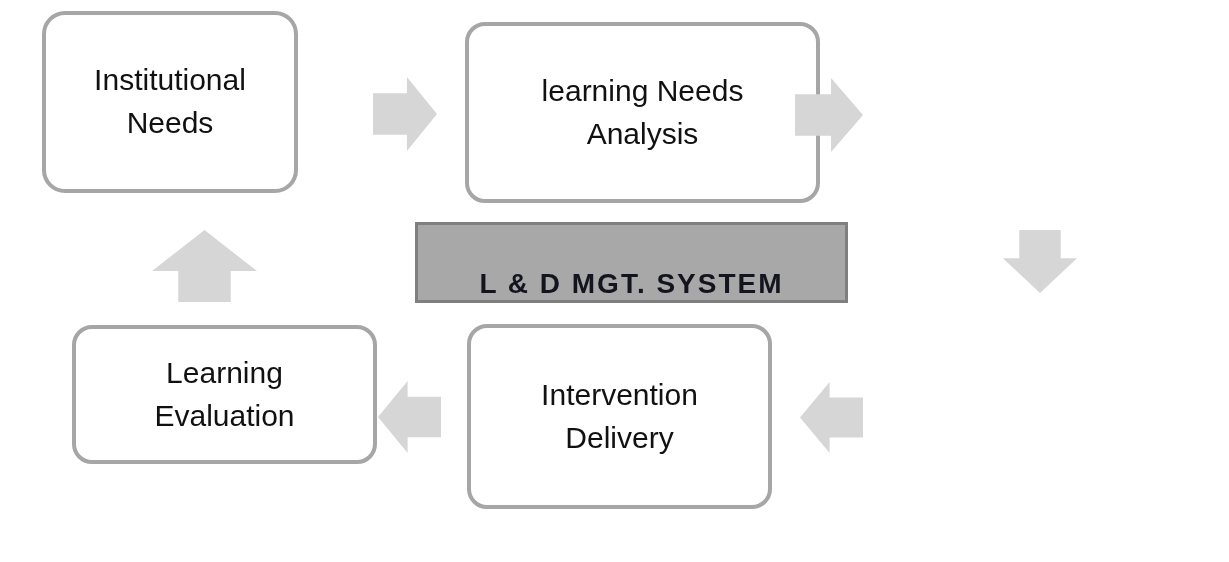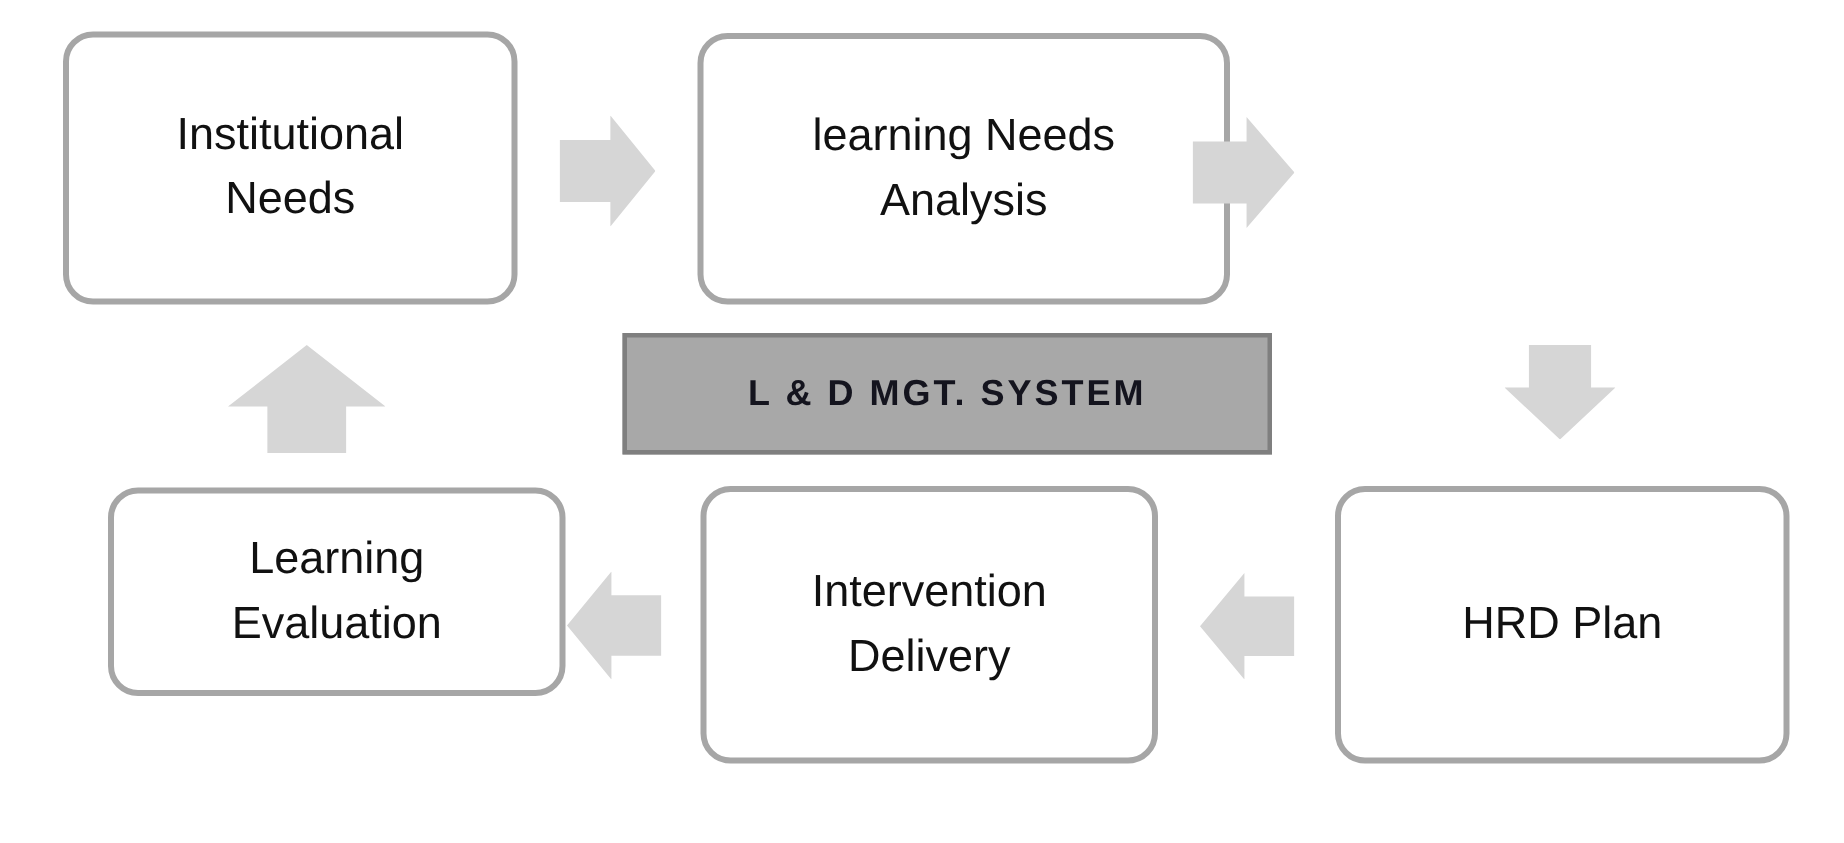--- a/index.html
+++ b/index.html
@@ -24,42 +24,42 @@
     box-sizing: border-box;
     display: flex;
     align-items: center;
     justify-content: center;
     text-align: center;
     color: #111111;
     font-size: 30px;
     line-height: 1.42;
     padding: 0 28px;
   }
-  #box-institutional-needs   { left: 42px;  top: 21px;  width: 303px; height: 182px; }
+  #box-institutional-needs   { left: 42px;  top: 11px;  width: 256px; height: 182px; border-radius: 23px; }
   #box-learning-needs        { left: 465px; top: 22px;  width: 355px; height: 181px; }
   #box-intervention-design   { left: 888px; top: 22px;  width: 305px; height: 183px; }
   #box-learning-evaluation   { left: 42px;  top: 325px; width: 305px; height: 139px; margin-left: 30px; }
   #box-intervention-delivery { left: 467px; top: 324px; width: 305px; height: 185px; justify-content: center; }
   #box-hrd-plan              { left: 890px; top: 324px; width: 303px; height: 185px; }
 
   
   .center-label {
     position: absolute;
     left: 415px;
     top: 222px;
     width: 433px;
     height: 81px;
     background: #a8a8a8;
     border: 3px solid #7f7f7f;
     box-sizing: border-box;
     display: flex;
-    align-items: center;
+    align-items: flex-end;
     justify-content: center;
     font-weight: bold;
-    font-size: 24px;
+    font-size: 28px;
     letter-spacing: 2px;
     color: #14141e;
     white-space: nowrap;
   }
 
   
   .arrow {
     position: absolute;
     background: #d6d6d6;
   }
@@ -97,23 +97,20 @@
 
 
   <div class="node" id="box-learning-evaluation">
     <span>Learning Evaluation</span>
   </div>
 
   <div class="node" id="box-intervention-delivery">
     <span>Intervention Delivery</span>
   </div>
 
-  <div class="node" id="box-hrd-plan">
-    <span>HRD Plan</span>
-  </div>
 
   <div class="center-label">
     <span>L &amp; D MGT. SYSTEM</span>
   </div>
 
   <div class="arrow dir-right" id="arrow-needs-to-analysis"></div>
   <div class="arrow dir-right" id="arrow-analysis-to-design"></div>
   <div class="arrow dir-down" id="arrow-design-to-hrd"></div>
   <div class="arrow dir-left" id="arrow-hrd-to-delivery"></div>
   <div class="arrow dir-left" id="arrow-delivery-to-evaluation"></div>

